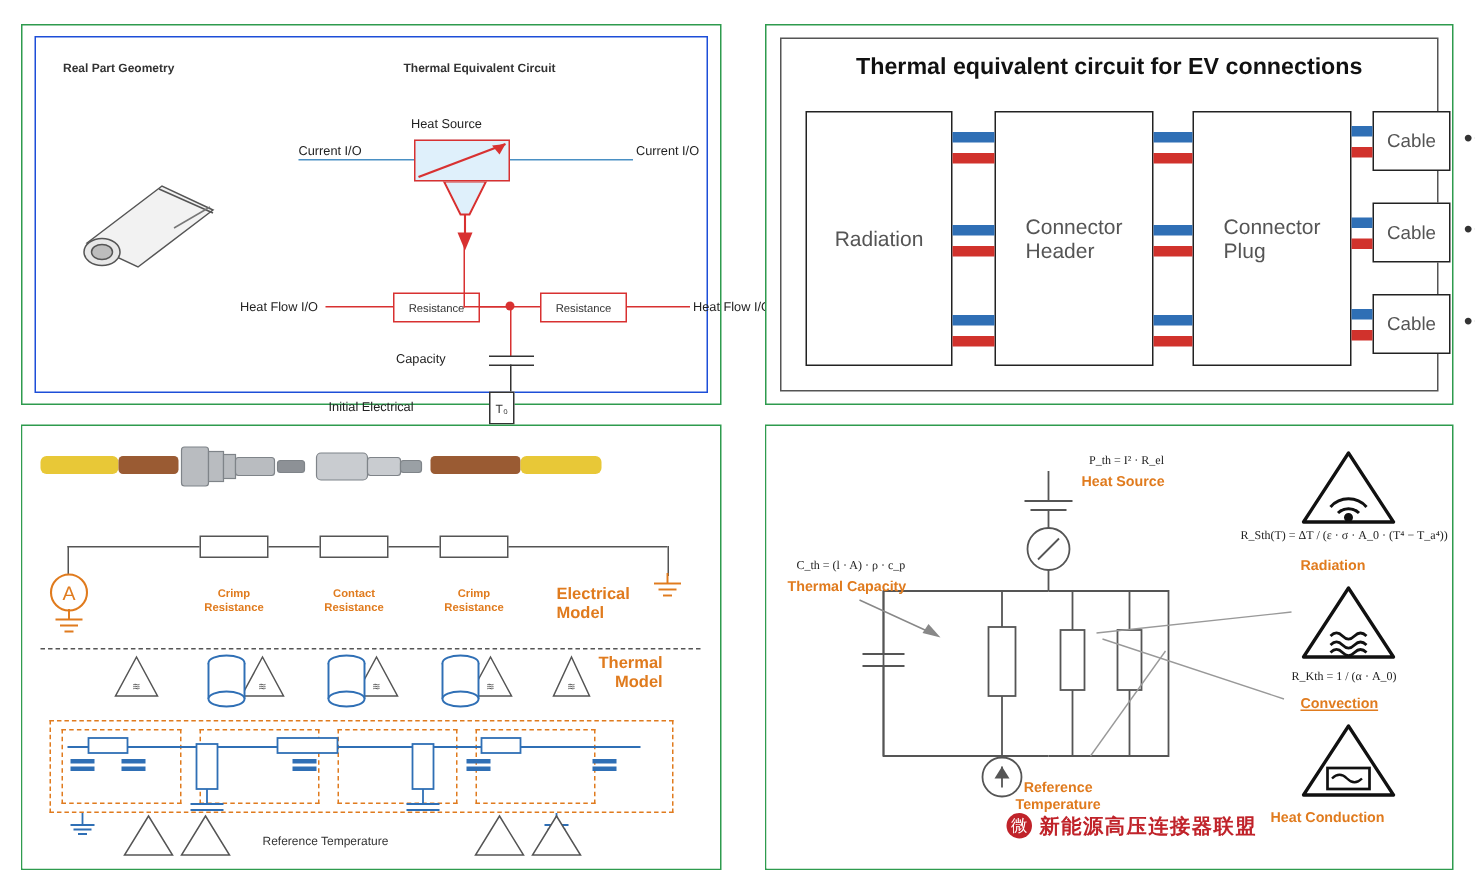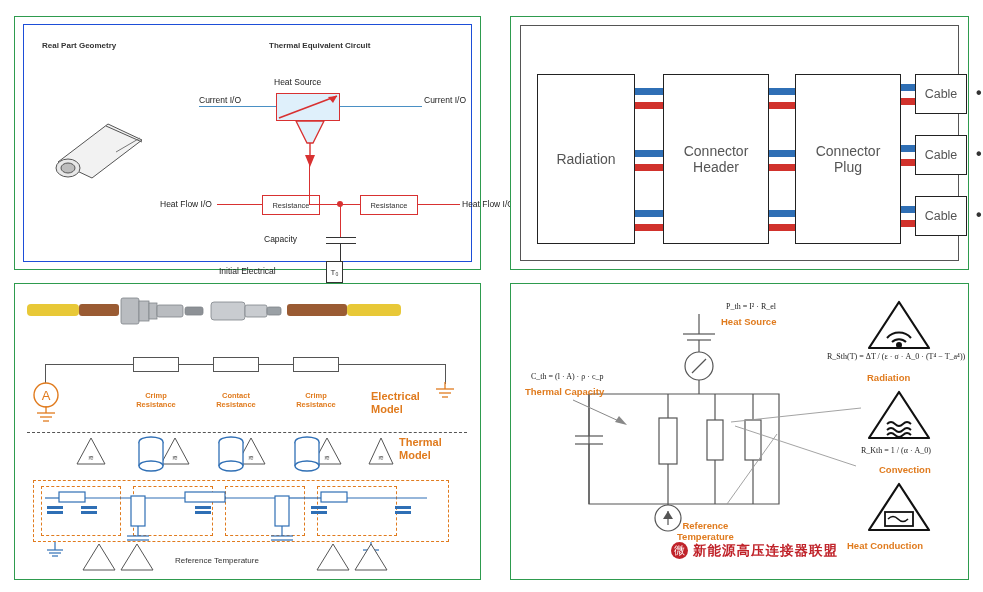--- a/index.html
+++ b/index.html
@@ -14,21 +14,21 @@
   .hs-box{position:absolute;border:1.4px solid #d83131;background:#dff0fb;box-sizing:border-box;}
   .hline{position:absolute;background:#4a90c4;height:1.4px;}
   .rline{position:absolute;background:#d83131;}
   .res-box{position:absolute;border:1.4px solid #d83131;background:#fff;box-sizing:border-box;font-size:7.5px;color:#333;display:flex;align-items:center;justify-content:center;}
   .t0-box{position:absolute;border:1.2px solid #333;background:#fff;box-sizing:border-box;font-size:8px;color:#333;display:flex;align-items:center;justify-content:center;}
   .cap-plate{position:absolute;background:#333;height:1.4px;}
   
   #p2{left:510px;top:16px;width:459px;height:254px;}
   #p2 .inner{position:absolute;left:9px;top:8px;right:9px;bottom:8px;border:1px solid #555;box-sizing:border-box;}
   .p2title{position:absolute;left:0;right:0;top:10px;text-align:center;font-size:15.5px;font-weight:bold;color:#111;}
-  .blk{position:absolute;border:1.6px solid #222;background:#fff;box-sizing:border-box;display:flex;align-items:center;justify-content:center;text-align:center;font-size:14px;color:#555;line-height:1.15;}
+  .blk{position:absolute;border:1.6px solid #222;background:#fff;box-sizing:border-box;display:flex;align-items:center;justify-content:center;text-align:left;font-size:14px;color:#555;line-height:1.15;}
   .blk.small{font-size:12.5px;}
   .bar{position:absolute;height:7px;}
   .bar.red{background:#d1322c;}
   .bar.blue{background:#2f6fb5;}
   .dots{position:absolute;font-size:16px;font-weight:bold;color:#333;letter-spacing:1px;}
   
   #p3{left:14px;top:283px;width:467px;height:297px;border:1px solid #2e9b4e;}
   #p3 .inner{position:absolute;inset:0;background:#fff;}
   .wirebox{position:absolute;border:1px solid #555;background:#fff;box-sizing:border-box;}
   .thin{position:absolute;background:#555;}
@@ -101,20 +101,21 @@
       <div class="thin" style="left:316px;top:218px;width:1.4px;height:20px;background:#333;"></div>
       <div class="lbl" style="left:240px;top:209px;">Capacity</div>
 
       <div class="t0-box" style="left:302px;top:236px;width:17px;height:22px;">T₀</div>
       <div class="lbl" style="left:195px;top:241px;">Initial Electrical</div>
     </div>
   </div>
 
   <div class="panel" id="p2">
     <div class="inner">
+      <div class="p2title">Thermal equivalent circuit for EV connections</div>
 
       <div class="blk" style="left:16px;top:48px;width:98px;height:170px;">
         <span>Radiation</span>
       </div>
 
       <div class="blk" style="left:142px;top:48px;width:106px;height:170px;white-space:pre-line;">
         <span style="white-space:pre-line;">Connector
 Header</span>
       </div>
 
@@ -209,21 +210,21 @@
 
       <div class="small-lbl" style="left:106px;top:108px;width:70px;white-space:pre-line;">Crimp
 Resistance</div>
       <div class="small-lbl" style="left:186px;top:108px;width:70px;white-space:pre-line;">Contact
 Resistance</div>
       <div class="small-lbl" style="left:266px;top:108px;width:70px;white-space:pre-line;">Crimp
 Resistance</div>
 
       <div class="model-lbl" style="left:356px;top:106px;white-space:pre-line;">Electrical
 Model</div>
-      <div class="model-lbl" style="left:384px;top:152px;white-space:pre-line;">Thermal
+      <div class="model-lbl" style="left:384px;top:152px;white-space:pre-line;text-align:right;">Thermal
 Model</div>
 
       <div class="dash" style="left:12px;top:148px;width:440px;"></div>
 
       <svg style="position:absolute;left:60px;top:150px;width:320px;height:42px;" viewBox="0 0 320 42">
         <g fill="#fff" stroke="#555" stroke-width="1">
           <path d="M16 4 L30 30 L2 30 Z"></path>
           <path d="M100 4 L114 30 L86 30 Z"></path>
           <path d="M176 4 L190 30 L162 30 Z"></path>
           <path d="M252 4 L266 30 L238 30 Z"></path>
@@ -387,21 +388,21 @@
 
       <svg style="position:absolute;left:354px;top:104px;width:68px;height:56px;" viewBox="0 0 68 56">
         <path d="M34 4 L64 50 L4 50 Z" fill="#fff" stroke="#111" stroke-width="2.2" stroke-linejoin="round"></path>
         <g stroke="#111" stroke-width="1.8" fill="none">
           <path d="M22 36 q4 -4 8 0 q4 4 8 0 q4 -4 8 0"></path>
           <path d="M22 42 q4 -4 8 0 q4 4 8 0 q4 -4 8 0"></path>
           <path d="M22 47 q4 -4 8 0 q4 4 8 0 q4 -4 8 0"></path>
         </g>
       </svg>
       <div class="eq" style="left:350px;top:162px;">R_Kth = 1 / (α · A_0)</div>
-      <div class="orgtxt" style="left:368px;top:180px;">Convection</div>
+      <div class="orgtxt" style="left:356px;top:180px;text-decoration:underline;">Convection</div>
 
       <svg style="position:absolute;left:354px;top:196px;width:68px;height:56px;" viewBox="0 0 68 56">
         <path d="M34 4 L64 50 L4 50 Z" fill="#fff" stroke="#111" stroke-width="2.2" stroke-linejoin="round"></path>
         <rect x="20" y="32" width="28" height="14" fill="none" stroke="#111" stroke-width="1.8"></rect>
         <path d="M23 39 q5 -5 10 0 q5 5 10 0" stroke="#111" stroke-width="1.6" fill="none"></path>
       </svg>
       <div class="orgtxt" style="left:336px;top:256px;">Heat Conduction</div>
 
       <svg style="position:absolute;left:210px;top:120px;width:150px;height:130px;" viewBox="0 0 150 130">
         <line x1="10" y1="18" x2="140" y2="4" stroke="#999" stroke-width="0.9"></line>

